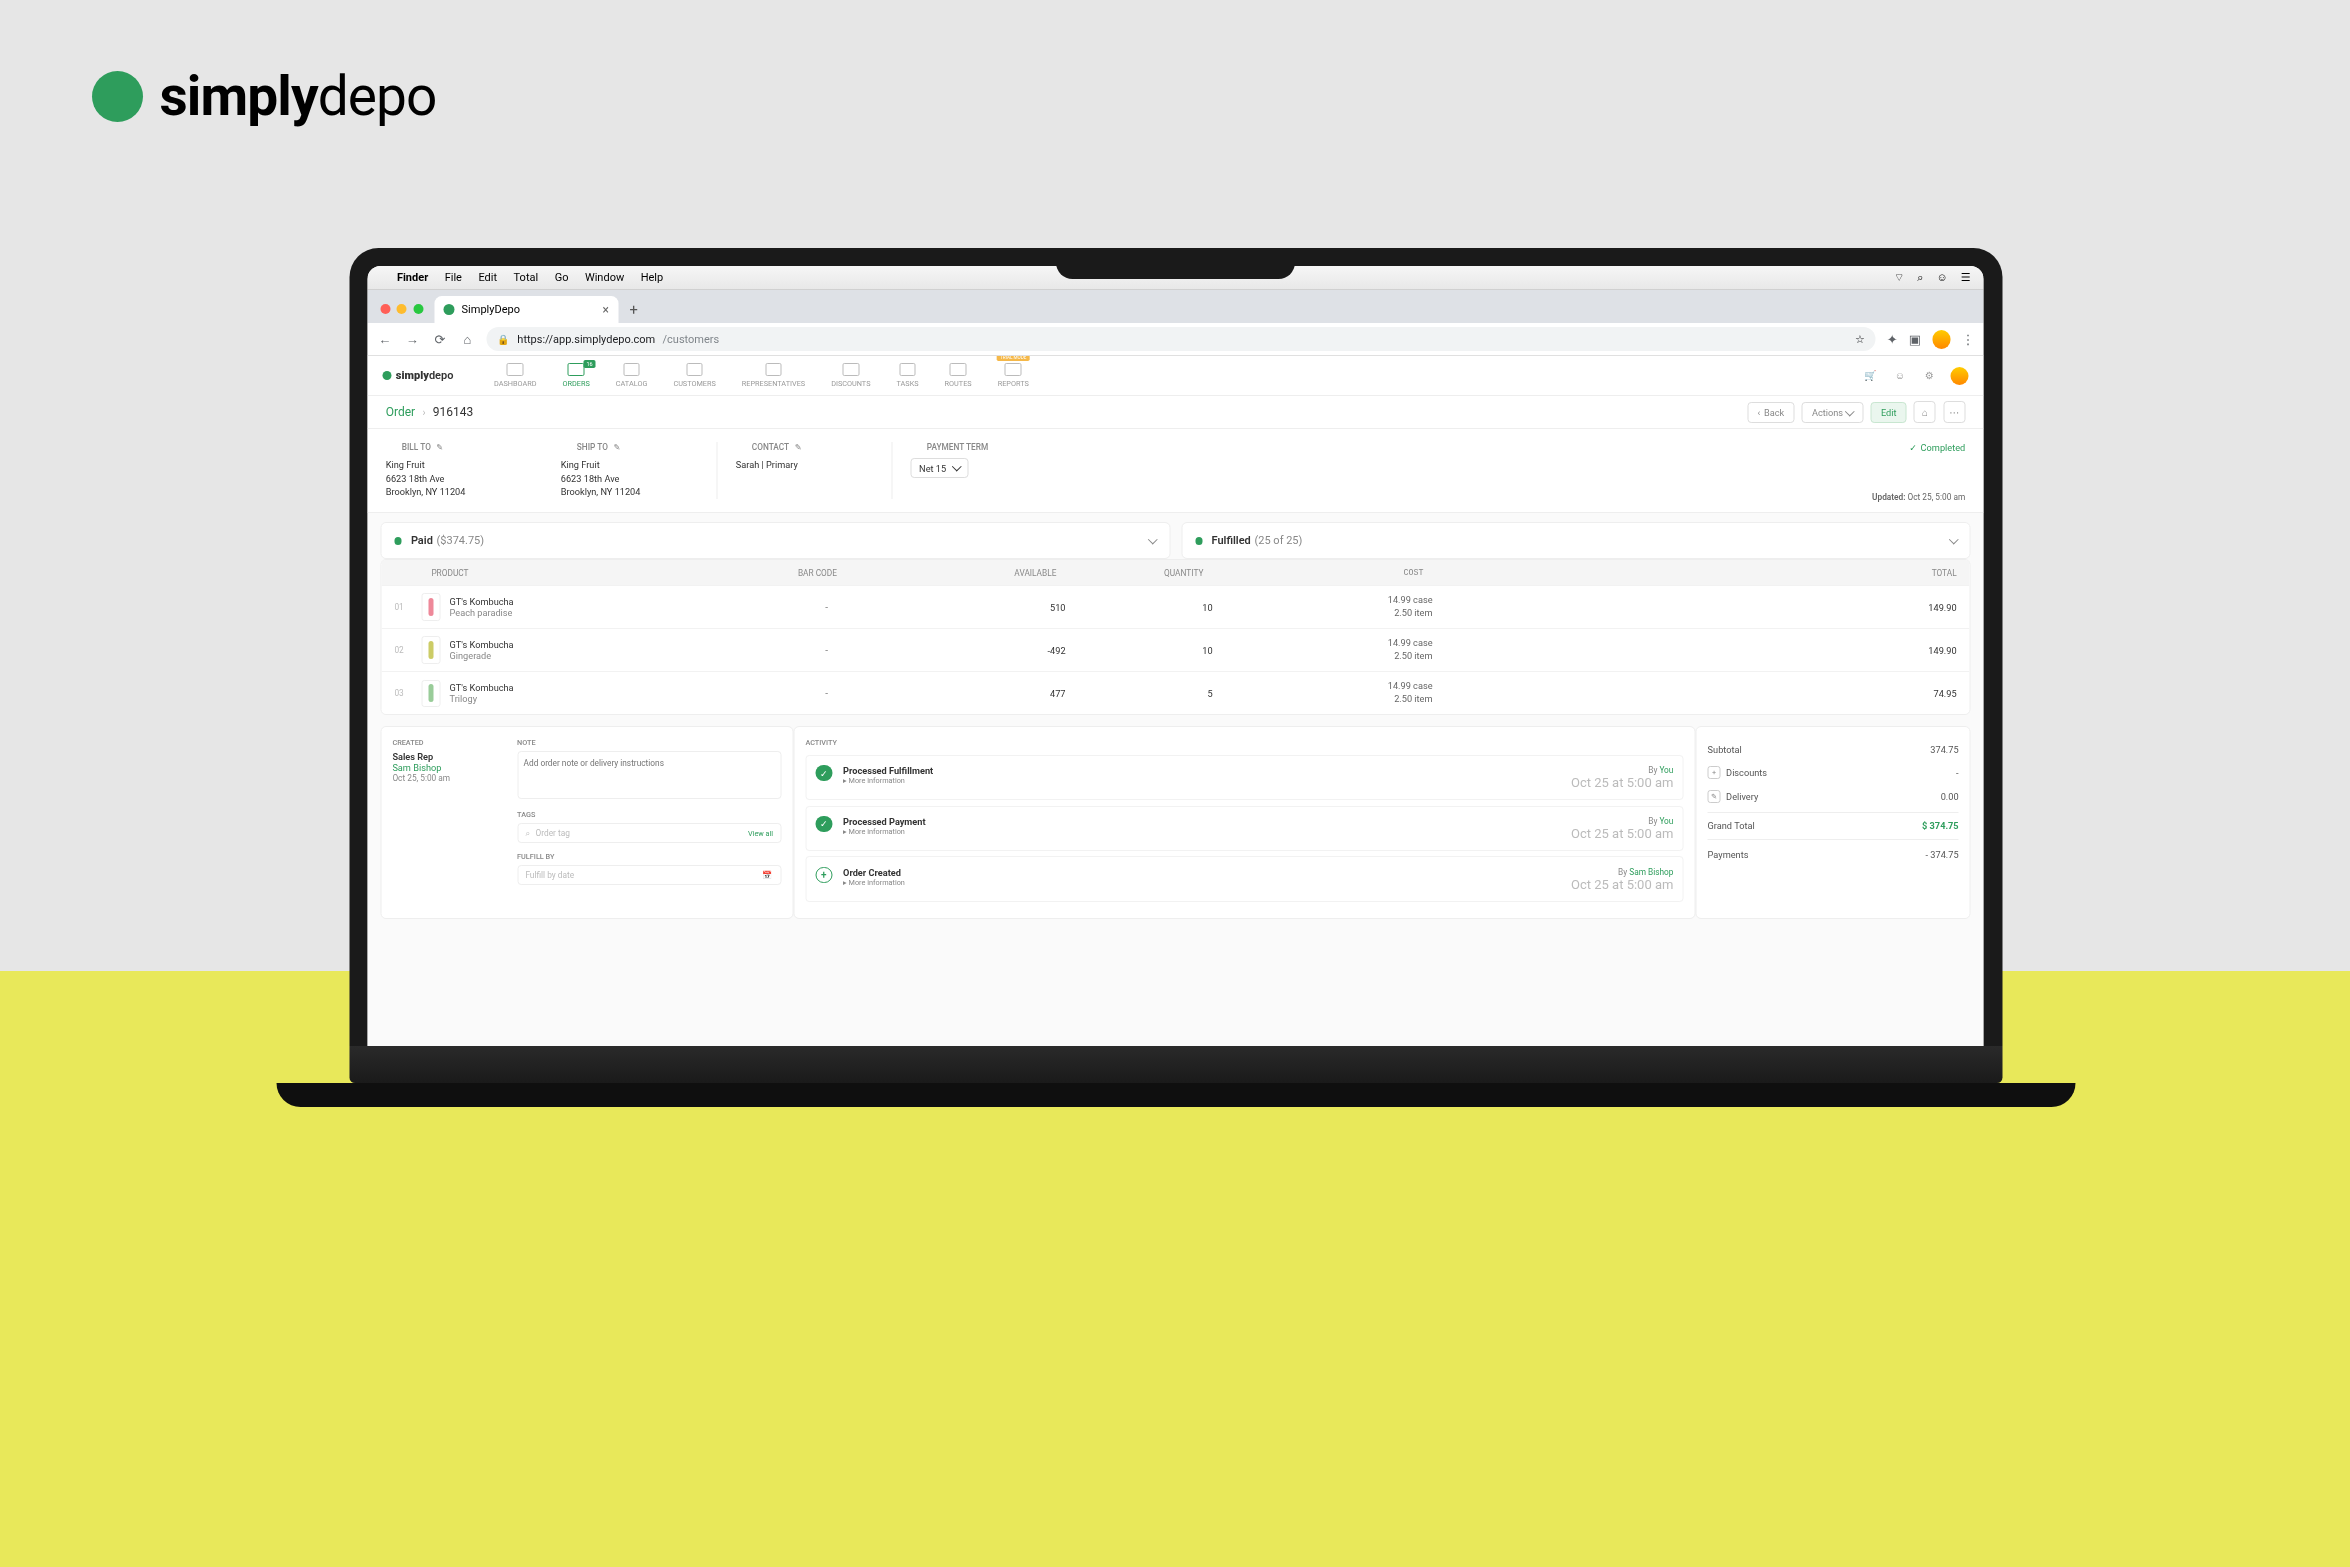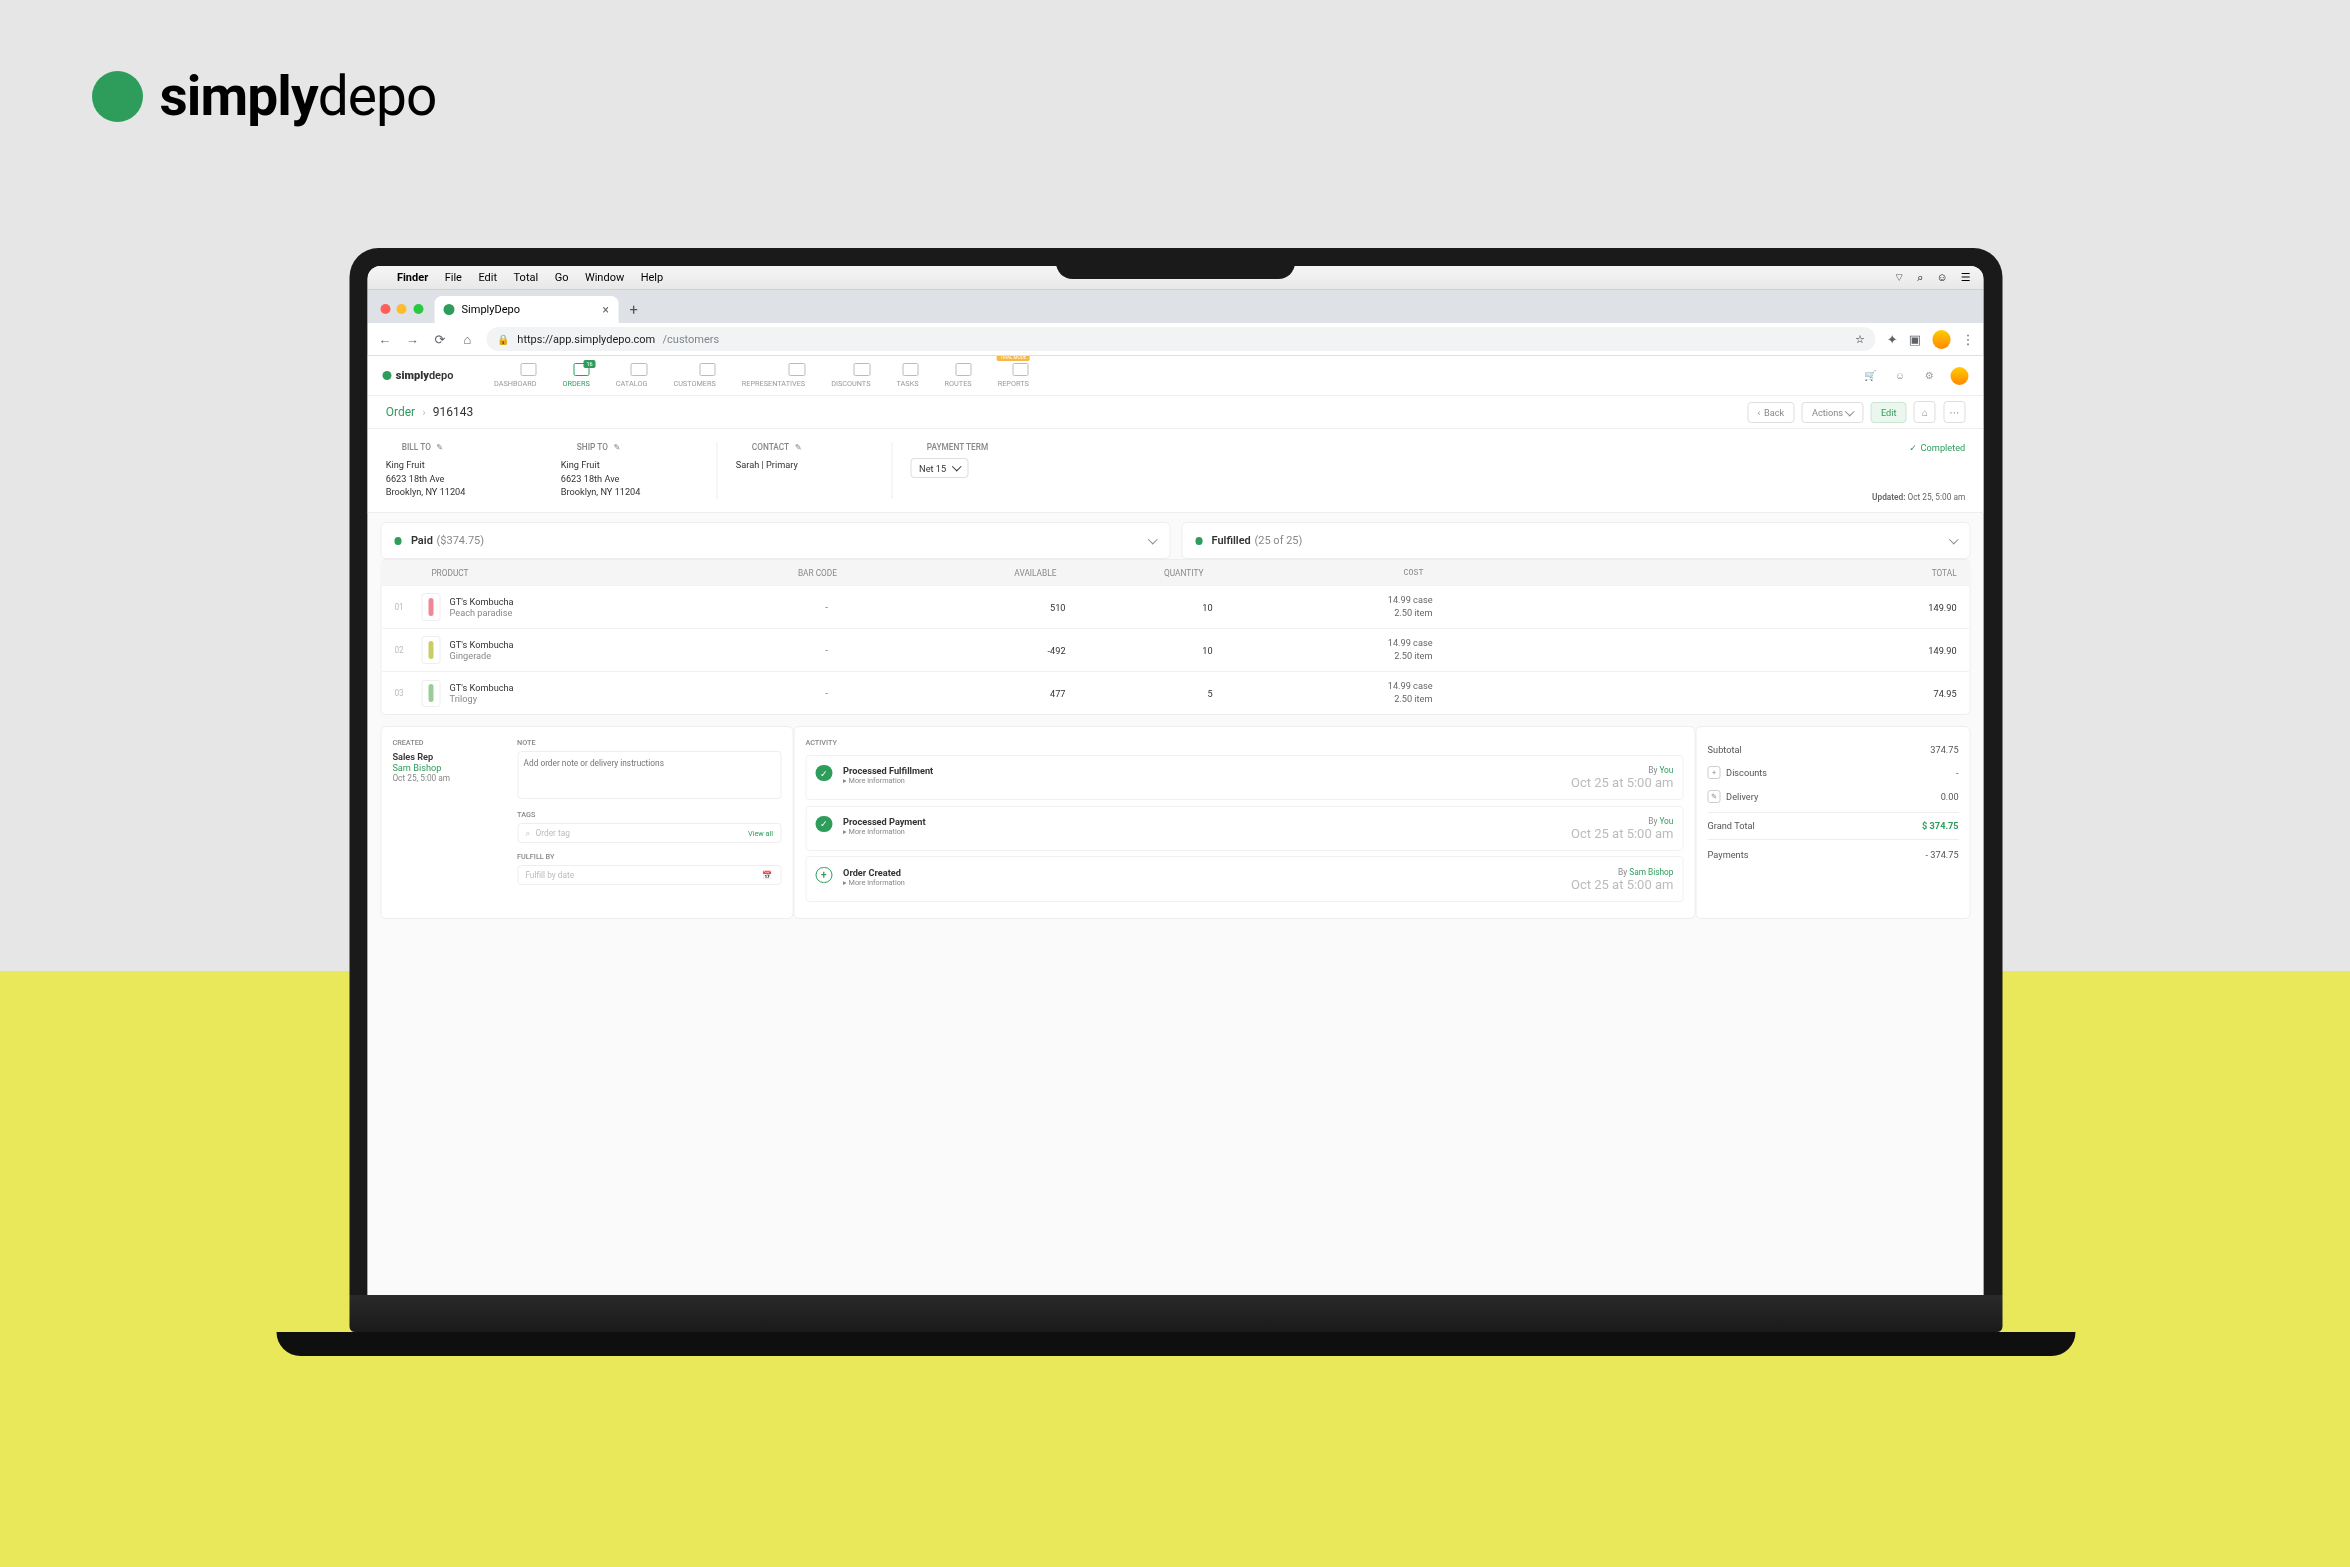--- a/index.html
+++ b/index.html
@@ -9,21 +9,21 @@
 .yellow-band { position:absolute; left:0; right:0; bottom:0; height:597px; background:#e8e85a; }
 
 
 .brand-logo { position:absolute; top:64px; left:92px; display:flex; align-items:center; gap:16.5px; }
 .brand-logo .dot { width:51px; height:51px; border-radius:50%; background:#2e9d5c; }
 .brand-logo .text { font-size:55px; font-weight:400; letter-spacing:-0.9px; color:#000; }
 .brand-logo .text b { font-weight:700; }
 
 
 .laptop { position:absolute; left:50%; top:248px; transform:translateX(-50%); width:1653px; }
-.laptop-lid { background:#1a1a1a; border-radius:29px 29px 0 0; padding:18.4px 18.4px 0 18.4px; height:1047px; position:relative; }
+.laptop-lid { background:#1a1a1a; border-radius:29px 29px 0 0; padding:18.4px 18.4px 0 18.4px; height:798px; position:relative; }
 .laptop-lid::before { content:""; position:absolute; top:0; left:50%; transform:translateX(-50%); width:239px; height:31px; background:#1a1a1a; border-radius:0 0 16.5px 16.5px; z-index:50; }
 .laptop-screen { background:#fff; border-radius:13px 13px 0 0; height:100%; overflow:hidden; position:relative; }
 .laptop-base { height:37px; background:linear-gradient(#2a2a2a,#1a1a1a); border-radius:0 0 5.5px 5.5px; position:relative; }
 .laptop-base::after { content:""; position:absolute; bottom:-13px; left:-37px; right:-37px; height:13px; background:linear-gradient(#444,#0a0a0a); border-radius:0 0 37px 37px; }
 .laptop-deck { position:absolute; bottom:-24px; left:-73px; right:-73px; height:24px; background:#0f0f0f; border-radius:0 0 73px 73px; }
 
 
 .menubar { height:24px; background:linear-gradient(#f6f6f6,#e8e8e8); display:flex; align-items:center; padding:0 13px; font-size:11px; gap:16.5px; border-bottom:0.9px solid #d0d0d0; }
 .menubar .apple { font-size:12px; }
 .menubar .right { margin-left:auto; display:flex; gap:13px; align-items:center; }
@@ -44,21 +44,21 @@
 .urlbox .path { color:#80868b; }
 .addrbar .rt { display:flex; gap:11px; align-items:center; color:#5f6368; font-size:13px; }
 .avatar-sm { width:18.4px; height:18.4px; border-radius:50%; background:linear-gradient(#fc0,#f80); }
 
 
 .app { background:#fafafa; height:calc(100% - 90px); overflow:auto; font-size:10px; color:#333; }
 .app-header { background:#fff; border-bottom:0.9px solid #eee; height:40px; display:flex; align-items:center; padding:0 14.7px; }
 .app-logo { display:flex; align-items:center; gap:4.6px; font-size:11px; font-weight:600; }
 .app-logo .d { width:9.2px; height:9.2px; border-radius:50%; background:#2e9d5c; }
 .navitems { display:flex; margin-left:27.5px; }
-.navitem { display:flex; flex-direction:column; align-items:flex-end; padding:5.5px 13px; color:#999; font-size:7.3px; text-transform:uppercase; gap:2.8px; position:relative; }
+.navitem { display:flex; flex-direction:column; align-items:center; padding:5.5px 13px; color:#999; font-size:7.3px; text-transform:uppercase; gap:2.8px; position:relative; }
 .navitem .ic { width:16.5px; height:13px; border:1.1px solid #bbb; border-radius:1.8px; }
 .navitem.active { color:#2e9d5c; }
 .navitem.active .ic { border-color:#2e9d5c; }
 .navitem .badge { position:absolute; top:1.8px; right:7.3px; background:#2e9d5c; color:#fff; font-size:5.5px; padding:0.9px 2.8px; border-radius:1.8px; }
 .navitem .trial { position:absolute; top:-3.7px; left:50%; transform:translateX(-50%); background:#f5b849; color:#fff; font-size:4.6px; padding:0.9px 3.7px; border-radius:1.8px; white-space:nowrap; }
 .header-rt { margin-left:auto; display:flex; gap:13px; align-items:center; color:#999; }
 .header-rt .i { width:16.5px; height:16.5px; display:flex; align-items:center; justify-content:center; }
 .header-rt .av { width:18.4px; height:18.4px; border-radius:50%; background:linear-gradient(#fc0,#f80); }
 
 .crumb-row { background:#fff; height:33px; border-bottom:0.9px solid #eee; display:flex; align-items:center; padding:0 18.4px; }

